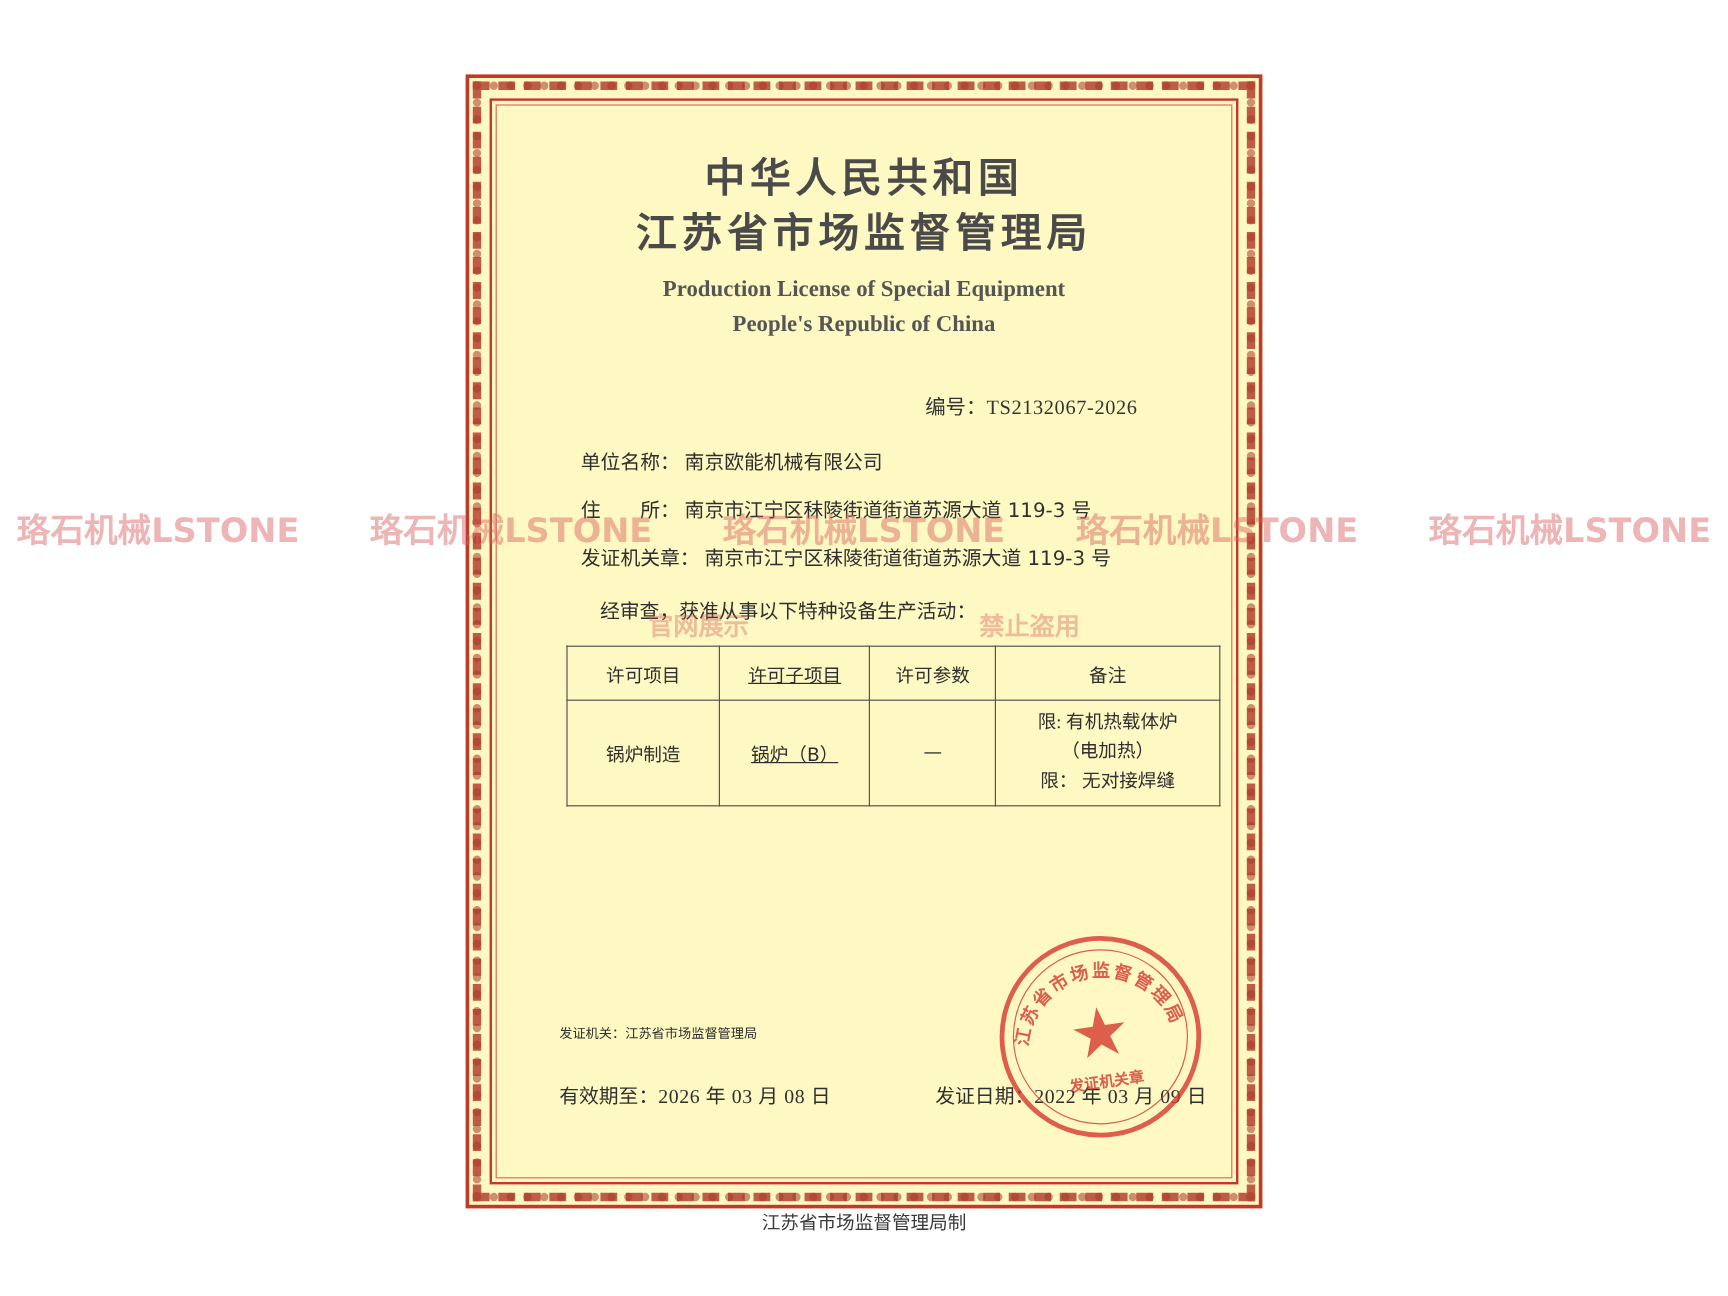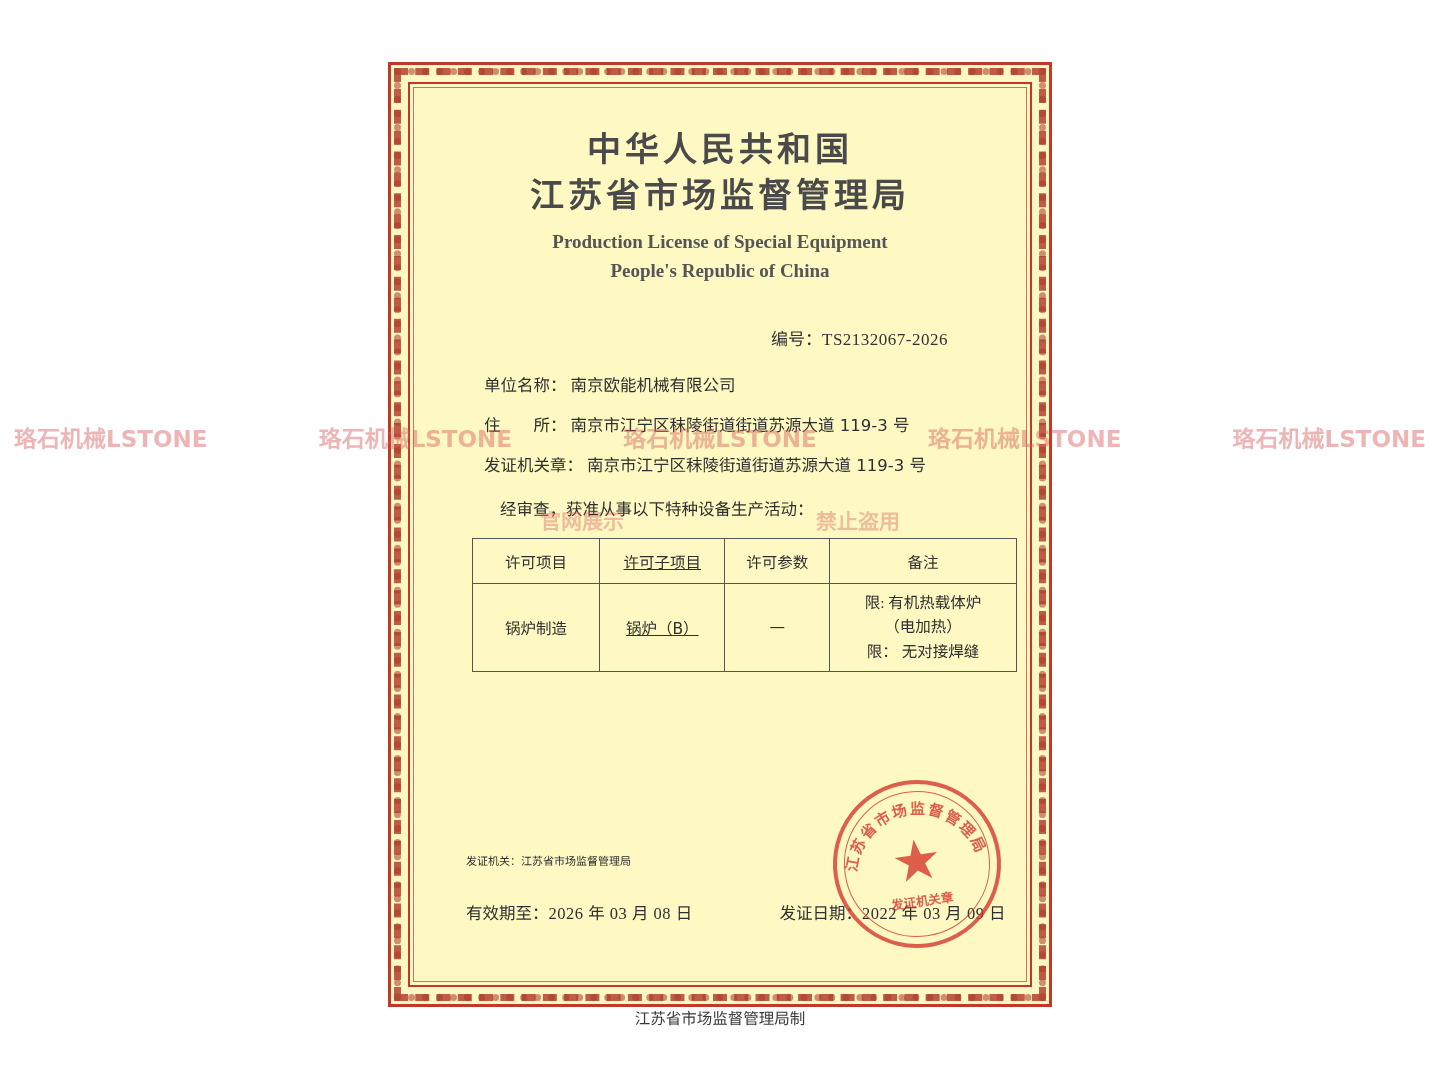--- a/index.html
+++ b/index.html
@@ -252,21 +252,21 @@
     top: 420px;
     width: 1440px;
     display: flex;
     justify-content: space-between;
     padding: 0 14px;
     box-sizing: border-box;
     pointer-events: none;
   }
   .wm {
     font-family: "DejaVu Sans", "Liberation Sans", sans-serif;
-    font-size: 23px;
+    font-size: 28px;
     font-weight: bold;
     color: rgba(214, 90, 90, 0.45);
     white-space: nowrap;
   }
   .wm-center {
     position: absolute;
     left: 540px;
     top: 505px;
     width: 360px;
     display: flex;

